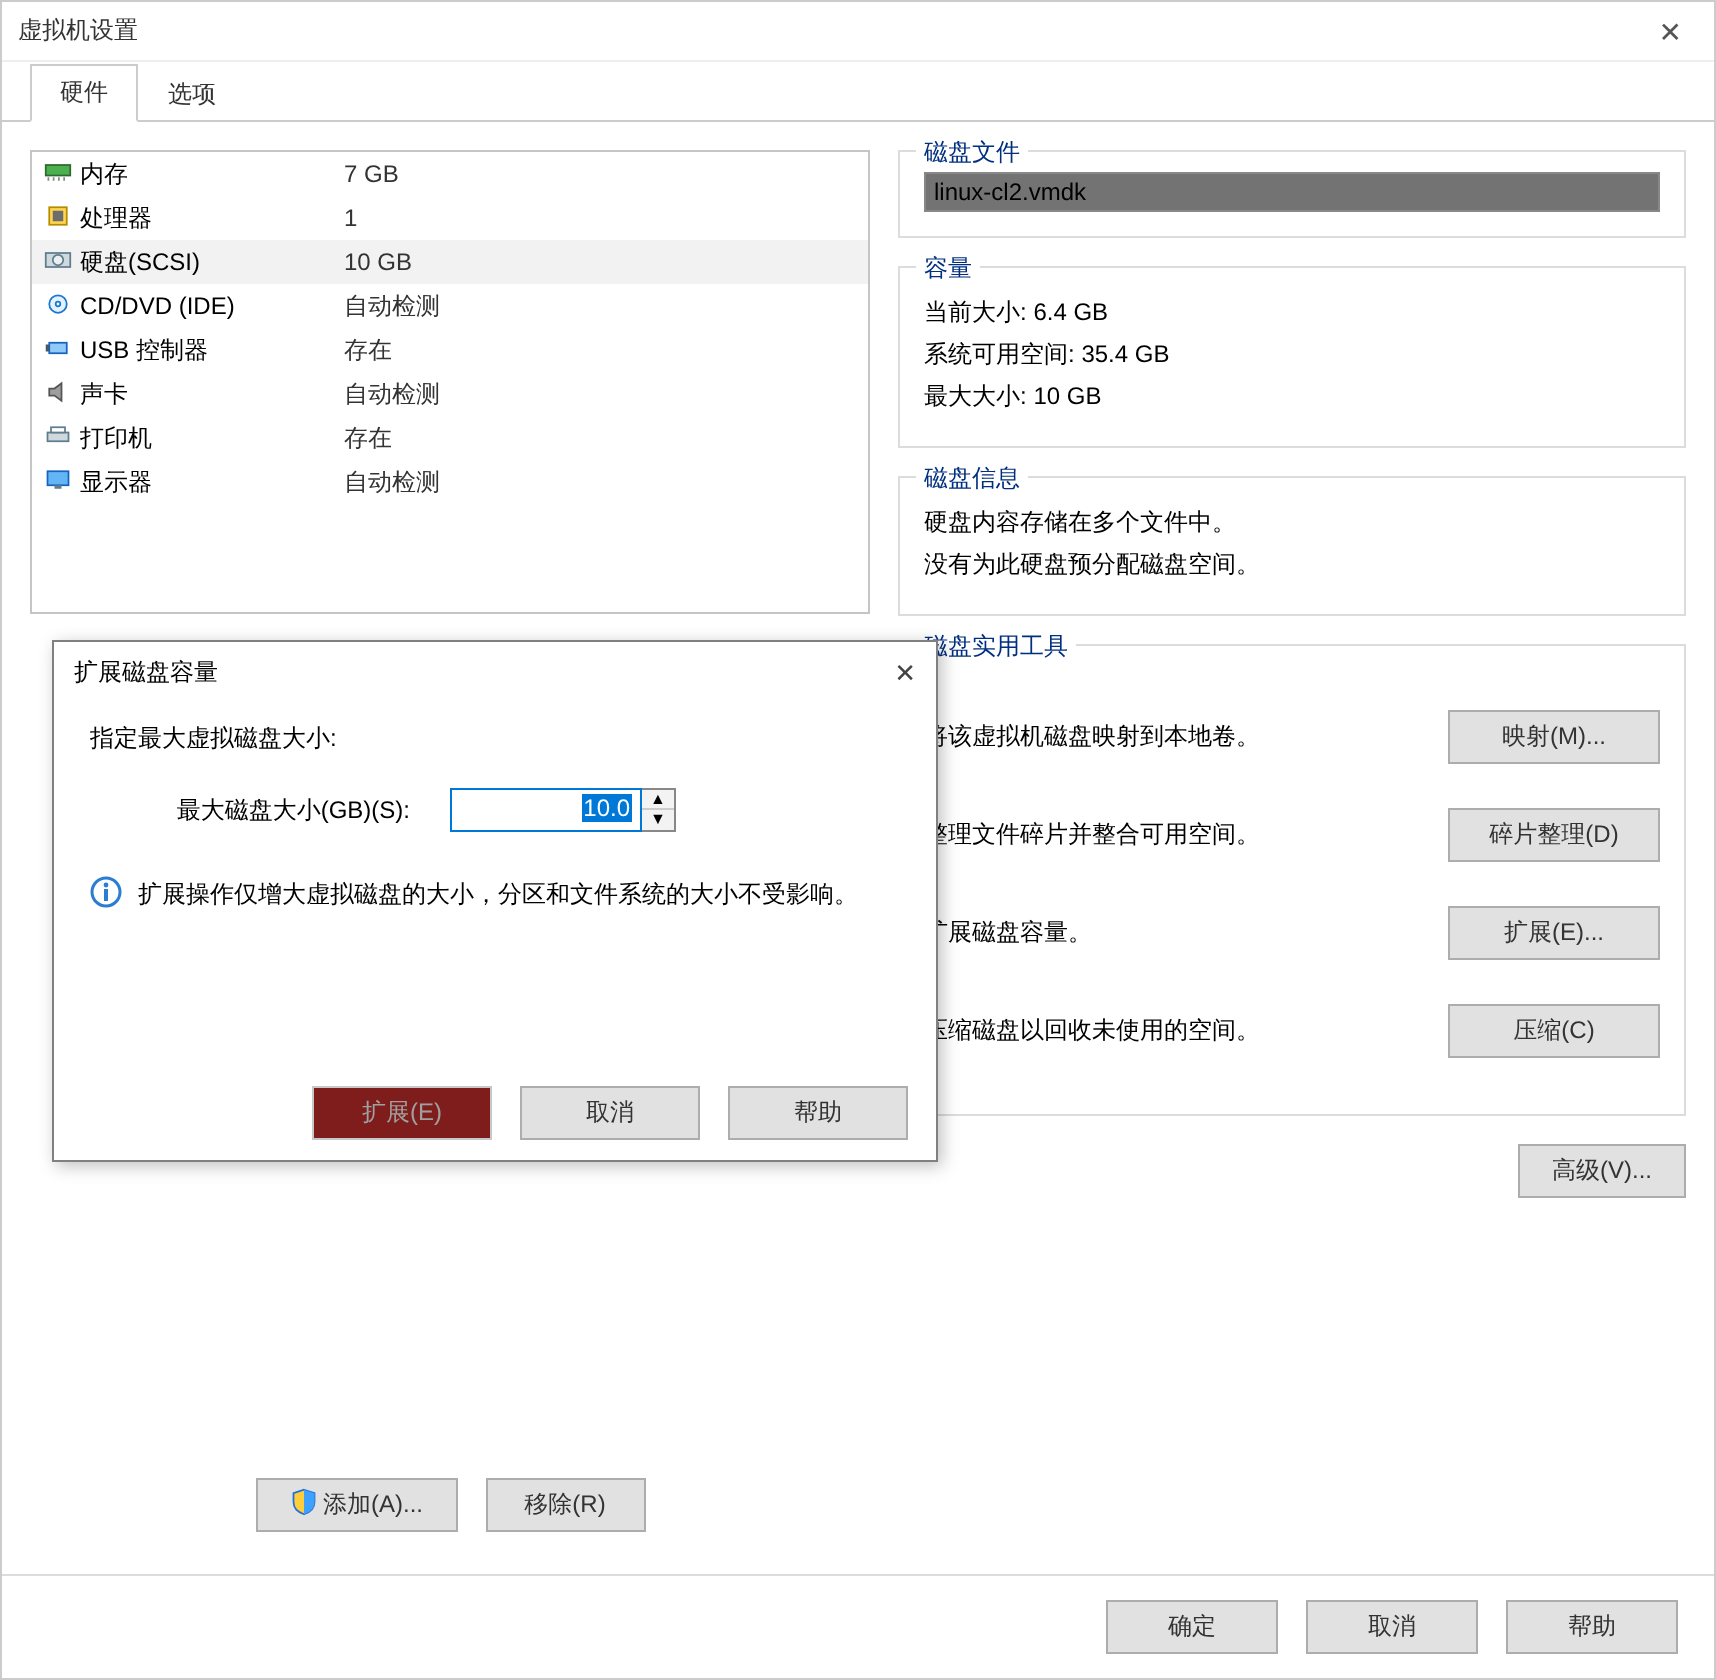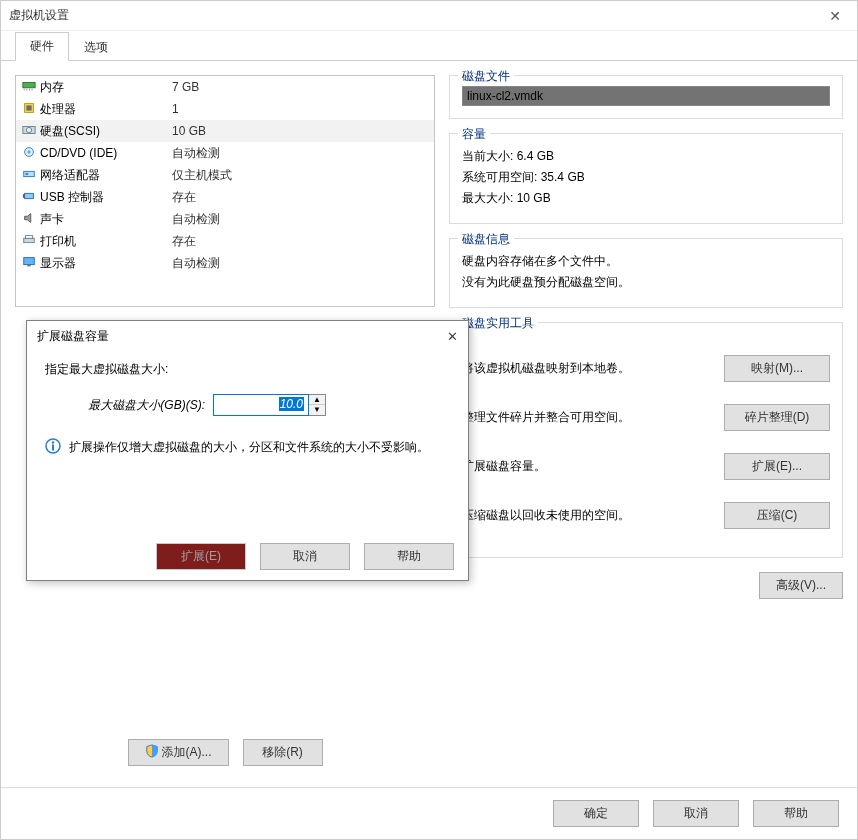--- a/index.html
+++ b/index.html
@@ -36,21 +36,21 @@
   .util-text { flex: 1; }
   .util-btn { width: 106px; }
   .adv-row { display: flex; justify-content: flex-end; margin-top: 4px; }
   .bottom-bar { position: absolute; left: 0; right: 0; bottom: 0; height: 52px; border-top: 1px solid #dcdcdc; background: #fff; display: flex; align-items: center; justify-content: flex-end; gap: 14px; padding-right: 18px; }
   .bottom-bar .btn { min-width: 86px; }
   
   .modal { position: absolute; left: 25px; top: 319px; width: 443px; height: 261px; border: 1px solid #808080; background: #fff; box-shadow: 2px 2px 8px rgba(0,0,0,0.25); z-index: 10; }
   .modal .m-title { display: flex; align-items: center; justify-content: space-between; height: 30px; padding: 0 10px; }
   .modal .m-body { padding: 10px 10px 0 18px; }
   .modal .m-row1 { margin-bottom: 16px; }
-  .modal .m-row2 { display: flex; align-items: center; gap: 8px; margin-bottom: 22px; font-style: italic; }
+  .modal .m-row2 { display: flex; align-items: center; gap: 20px; margin-bottom: 22px; }
   .m-row2 .lbl { width: 160px; text-align: right; }
   .spin-wrap { display: flex; }
   .spin-input { width: 96px; border: 1px solid #0078d7; background: #fff; text-align: right; padding: 2px 4px; }
   .spin-input .sel { background: #0078d7; color: #fff; padding: 0 1px; }
   .spin-btns { display: flex; flex-direction: column; border: 1px solid #888; border-left: none; }
   .spin-btns div { width: 16px; height: 10px; font-size: 8px; text-align: center; line-height: 9px; background: #f3f3f3; border-bottom: 1px solid #ccc; }
   .spin-btns div:last-child { border-bottom: none; }
   .m-note { display: flex; gap: 8px; }
   .info-ico { width: 16px; height: 16px; flex-shrink: 0; }
   .m-note .txt { line-height: 1.5; }
@@ -115,30 +115,20 @@
                       <circle cx="8" cy="6" r="5" fill="#e3f2fd" stroke="#1976d2"></circle>
                       <circle cx="8" cy="6" r="1.3" fill="#fff" stroke="#1976d2"></circle>
                     </svg></span>
                   <span>CD/DVD (IDE)</span>
                 </div>
                 <div class="c2">自动检测</div>
               </div>
               <div class="dev-row">
                 <div class="c1">
                   <span><svg class="ico" viewBox="0 0 16 12">
-                      <rect x="2" y="3" width="12" height="6" fill="#bbdefb" stroke="#1976d2"></rect>
-                      <rect x="4" y="5" width="3" height="2" fill="#1976d2"></rect>
-                    </svg></span>
-                  <span>网络适配器</span>
-                </div>
-                <div class="c2">仅主机模式</div>
-              </div>
-              <div class="dev-row">
-                <div class="c1">
-                  <span><svg class="ico" viewBox="0 0 16 12">
                       <rect x="3" y="3" width="10" height="6" fill="#90caf9" stroke="#1565c0"></rect>
                       <rect x="1" y="4" width="2" height="4" fill="#455a64"></rect>
                     </svg></span>
                   <span>USB 控制器</span>
                 </div>
                 <div class="c2">存在</div>
               </div>
               <div class="dev-row">
                 <div class="c1">
                   <span><svg class="ico" viewBox="0 0 16 12">

